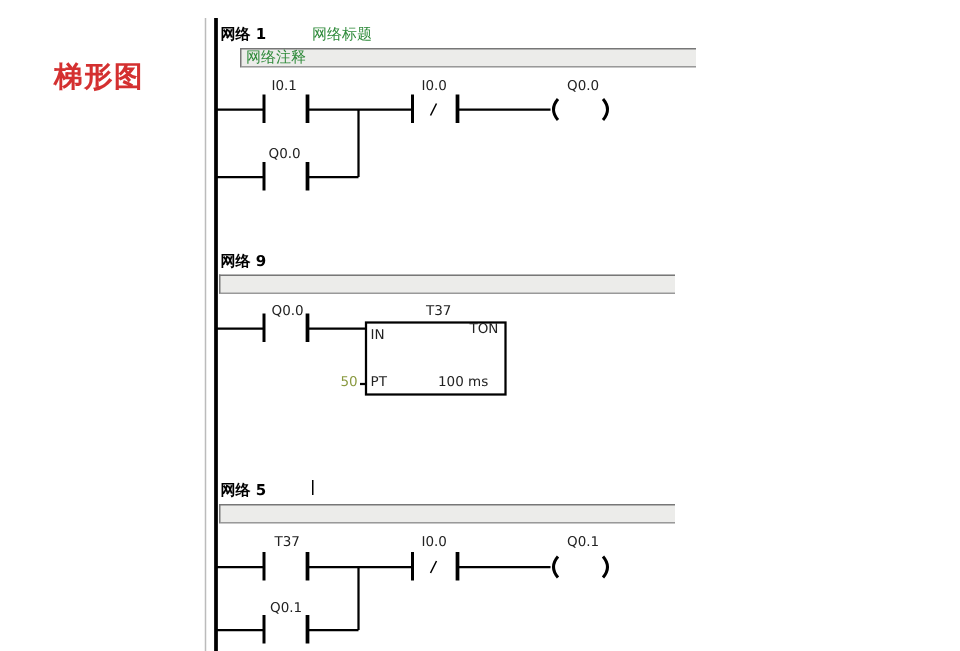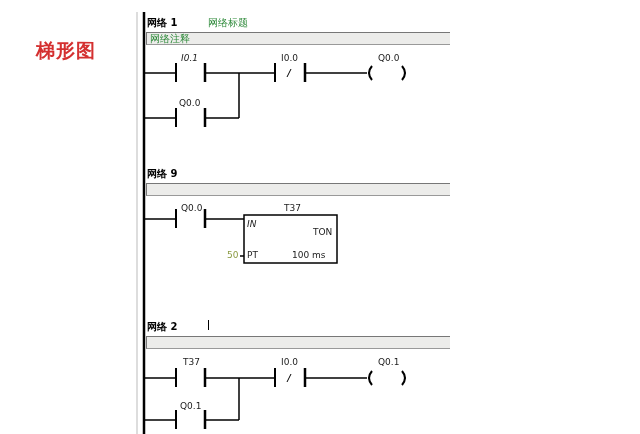--- a/index.html
+++ b/index.html
@@ -78,41 +78,41 @@
       <line x1="305" y1="368" x2="305" y2="387" stroke="#000" stroke-width="2.5"></line>
       <line x1="305" y1="378" x2="367" y2="378" stroke="#000" stroke-width="1.5"></line>
 
       <path d="M372 371 Q366 378 372 385" fill="none" stroke="#000" stroke-width="2"></path>
       <path d="M402 371 Q408 378 402 385" fill="none" stroke="#000" stroke-width="2"></path>
     </g>
   </svg>
 
   <div class="net-header" style="left:147px; top:16px;">网络 1</div>
   <div class="net-title" style="left:208px; top:16px;">网络标题</div>
-  <div class="comment-bar" style="top:32px;">
+  <div class="comment-bar" style="top:32px;margin-left:14px;">
     <span class="comment-text">网络注释</span>
   </div>
-  <div class="op-label" style="left:181px; top:53px;font-style:italic;">I0.1</div>
+  <div class="op-label" style="left:181px; top:53px;">I0.1</div>
   <div class="op-label" style="left:179px; top:98px;">Q0.0</div>
   <div class="op-label" style="left:281px; top:53px;">I0.0</div>
   <div class="op-label" style="left:378px; top:53px;">Q0.0</div>
 
   <div class="net-header" style="left:147px; top:167px;">网络 9</div>
   <div class="comment-bar" style="top:183px;">
     <span class="comment-text"></span>
   </div>
   <div class="op-label" style="left:181px; top:203px;">Q0.0</div>
   <div class="op-label" style="left:284px; top:203px;">T37</div>
-  <div class="op-label" style="left:247px; top:219px;font-style:italic;">IN</div>
-  <div class="op-label" style="left:313px; top:227px;">TON</div>
+  <div class="op-label" style="left:247px; top:219px;">IN</div>
+  <div class="op-label" style="left:313px; top:215px;">TON</div>
   <div class="op-label" style="left:247px; top:250px;">PT</div>
   <div class="op-label" style="left:292px; top:250px;">100 ms</div>
   <div class="op-label" style="left:227px; top:250px; color:#8a9a40;">50</div>
 
-  <div class="net-header" style="left:147px; top:320px;">网络 2</div>
+  <div class="net-header" style="left:147px; top:320px;">网络 5</div>
   <div class="caret" style="left:208px; top:320px;"></div>
   <div class="comment-bar" style="top:336px;">
     <span class="comment-text"></span>
   </div>
   <div class="op-label" style="left:183px; top:357px;">T37</div>
   <div class="op-label" style="left:180px; top:401px;">Q0.1</div>
   <div class="op-label" style="left:281px; top:357px;">I0.0</div>
   <div class="op-label" style="left:378px; top:357px;">Q0.1</div>
 
 </div>

